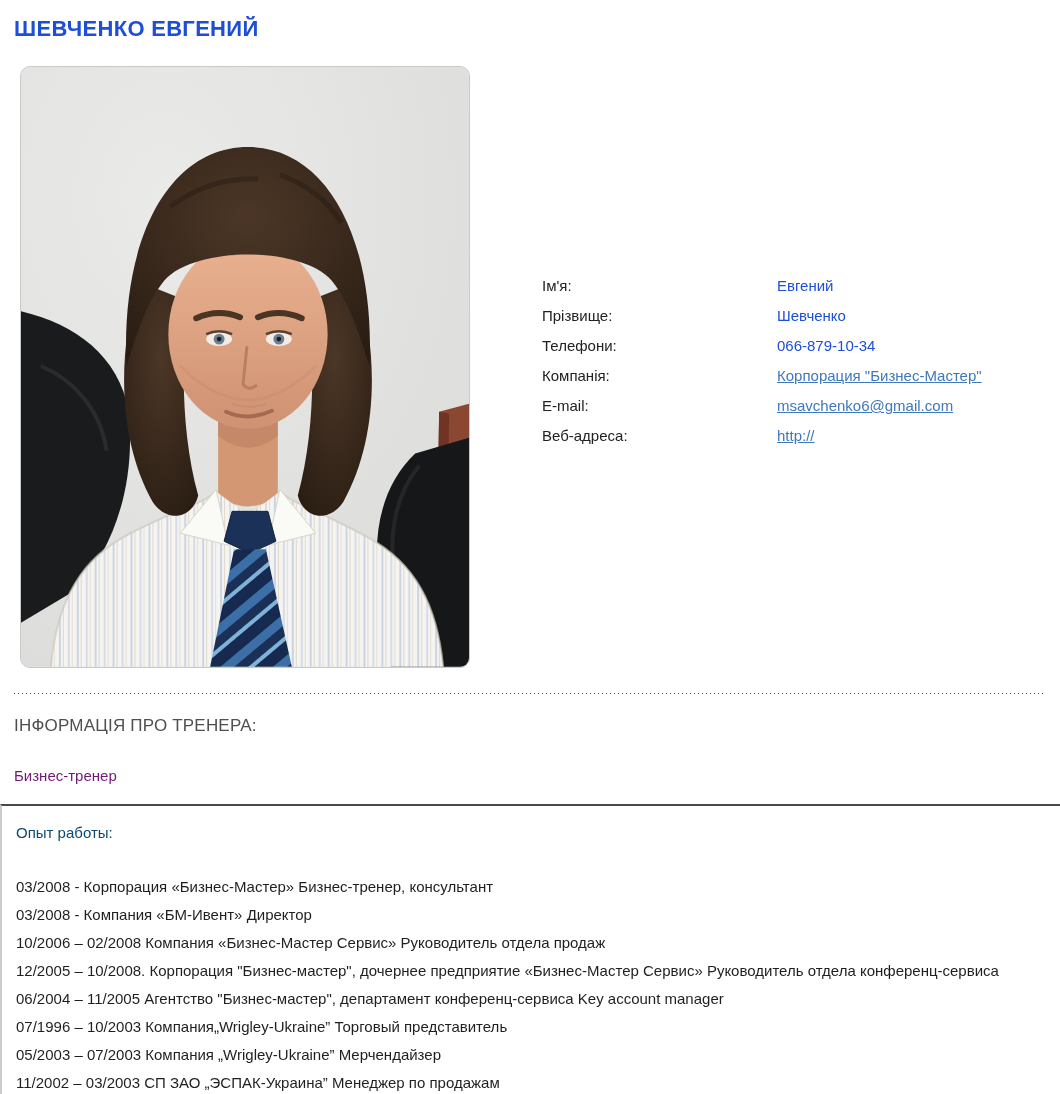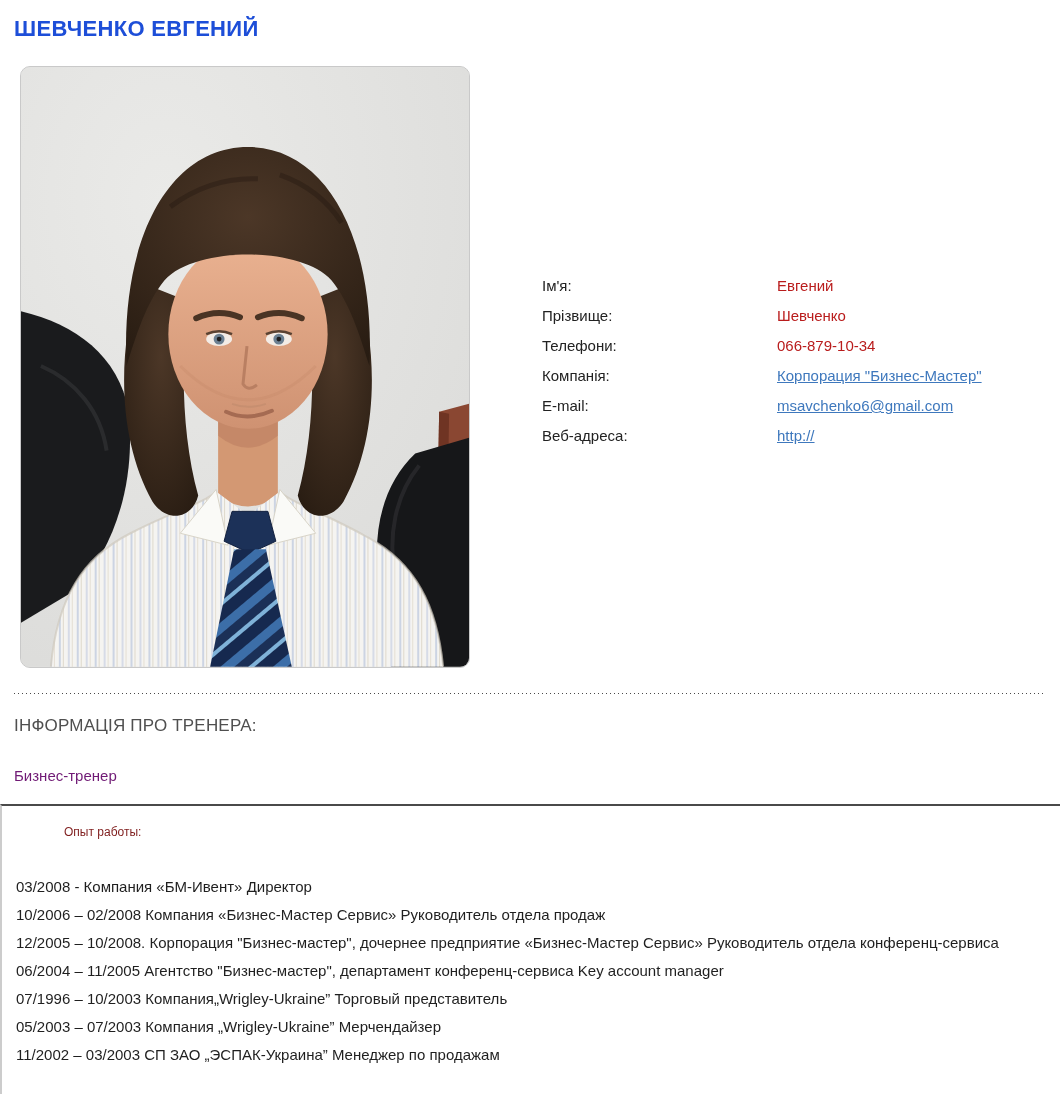--- a/index.html
+++ b/index.html
@@ -48,21 +48,21 @@
   .detail-row {
     display: flex;
     height: 30px;
     font-size: 15px;
   }
   .detail-label {
     width: 235px;
     flex: 0 0 auto;
     color: #222222;
   }
-  .detail-value { color: #b91c1c; }
+  .detail-value { color: #1d4ed8; }
   a.link-value, .link-value {
     color: #3e78bd;
     text-decoration: underline;
     cursor: pointer;
   }
   .dotted-divider {
     margin-top: 25px;
     height: 2px;
     background: repeating-linear-gradient(to right, #4a4a4a 0 1px, transparent 1px 4px);
     background-size: 100% 1px;
@@ -83,24 +83,23 @@
   }
   .experience-box {
     margin-top: 20px;
     border-top: 2px solid #4a4a4a;
     border-left: 2px solid #cccccc;
     padding: 13px 14px 60px 14px;
     box-sizing: border-box;
     width: 1060px;
   }
   .exp-heading {
-    font-size: 12px;
+    font-size: 15px;
     line-height: 27px;
-    color: #7f1d1d;
-    margin-left: 48px;
+    color: #0c4a6e;
   }
   .exp-spacer { height: 27px; }
   .exp-item {
     font-size: 15px;
     line-height: 28px;
     color: #1f1f1f;
   }
 </style>
 </head>
 <body>
@@ -222,20 +221,21 @@
 
   <h2 class="section-heading">ІНФОРМАЦІЯ ПРО ТРЕНЕРА:</h2>
 
   <div class="trainer-role">Бизнес-тренер</div>
 
 </div>
 
 <div class="experience-box">
   <div class="exp-heading">Опыт работы:</div>
   <div class="exp-spacer"></div>
+  <div class="exp-item">03/2008 - Корпорация «Бизнес-Мастер» Бизнес-тренер, консультант</div>
   <div class="exp-item">03/2008 - Компания «БМ-Ивент» Директор</div>
   <div class="exp-item">10/2006 – 02/2008 Компания «Бизнес-Мастер Сервис» Руководитель отдела продаж</div>
   <div class="exp-item">12/2005 – 10/2008. Корпорация "Бизнес-мастер", дочернее предприятие «Бизнес-Мастер Сервис» Руководитель отдела конференц-сервиса</div>
   <div class="exp-item">06/2004 – 11/2005 Агентство "Бизнес-мастер", департамент конференц-сервиса Key account manager</div>
   <div class="exp-item">07/1996 – 10/2003 Компания„Wrigley-Ukraine” Торговый представитель</div>
   <div class="exp-item">05/2003 – 07/2003 Компания „Wrigley-Ukraine” Мерчендайзер</div>
   <div class="exp-item">11/2002 – 03/2003 СП ЗАО „ЭСПАК-Украина” Менеджер по продажам</div>
 </div>
 
 </body></html>

